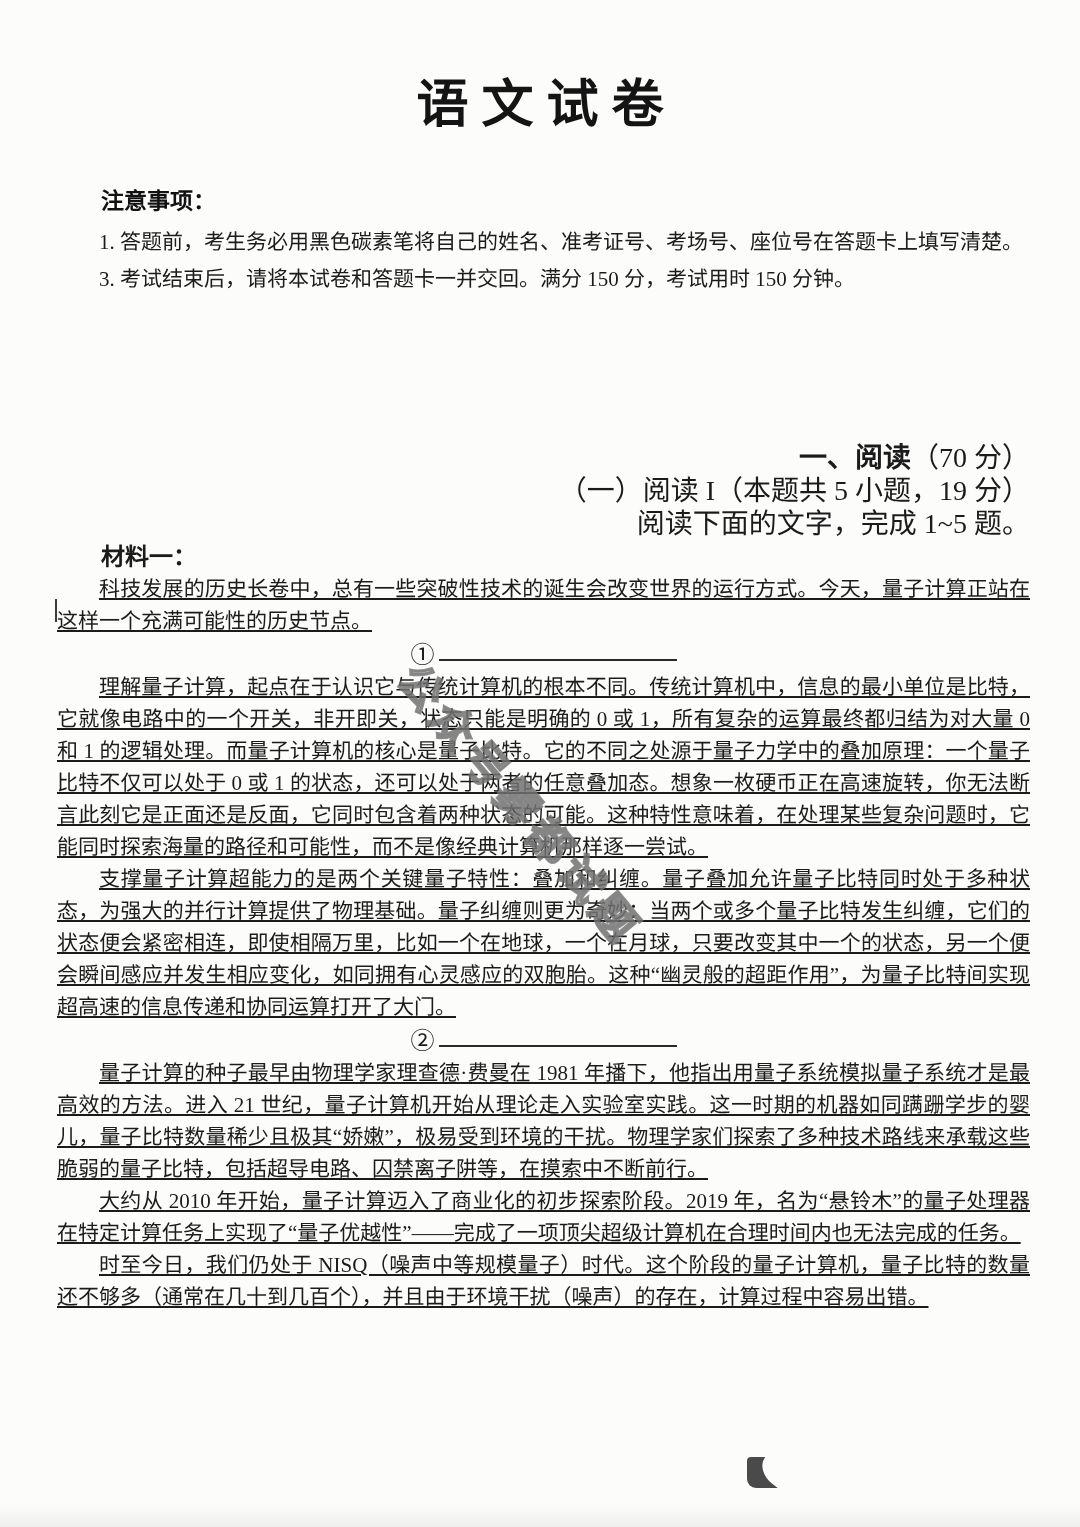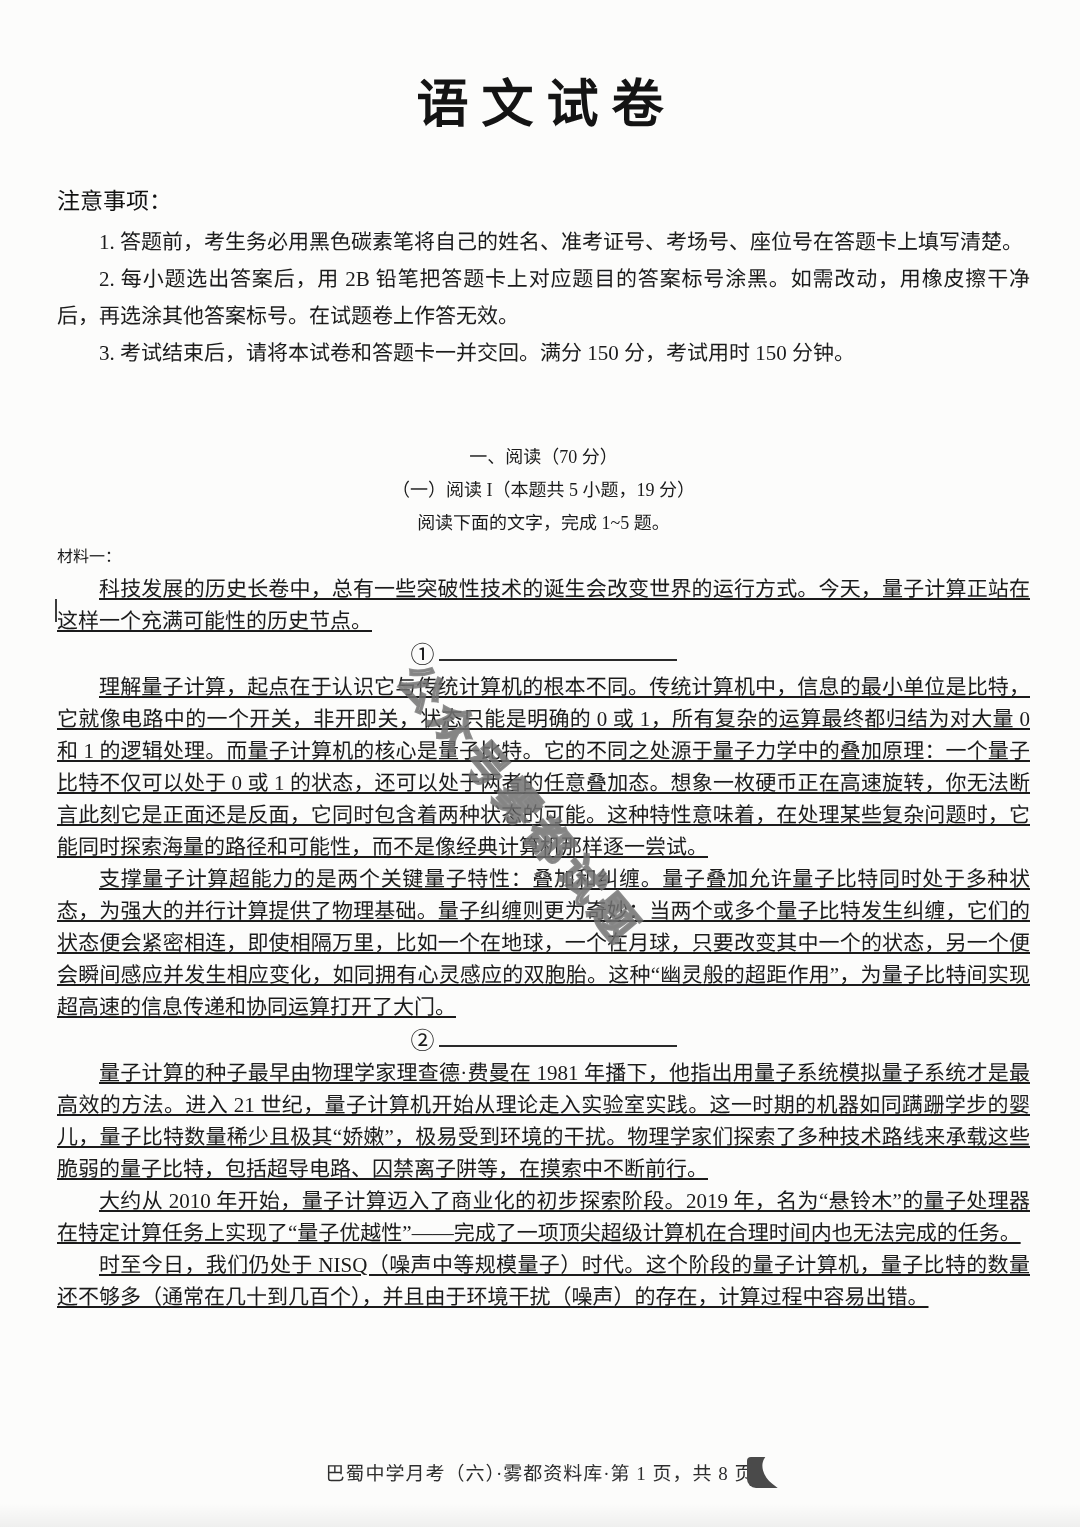--- a/index.html
+++ b/index.html
@@ -31,21 +31,22 @@
     width: 100%;
     text-align: center;
     font-size: 52px;
     font-weight: 700;
     color: #141414;
     white-space: pre;
   }
 
   .hei {
     font-family: "Liberation Sans", "DejaVu Sans", sans-serif;
-    font-weight: 400;
+    font-weight: 700;
+    margin-left: 44px;
   }
 
   .content {
     position: absolute;
     left: 57px;
     width: 973px;
   }
 
   .notice { top: 186px; }
   .notice-heading {
@@ -56,32 +57,32 @@
   }
   .notice p {
     font-size: 21px;
     line-height: 37px;
     text-align: justify;
     text-indent: 2em;
   }
 
   .reading { top: 441px; }
   .head-line {
-    font-size: 18px;
+    font-size: 28px;
     line-height: 33px;
-    text-align: center;
+    text-align: right;
   }
   .reading p.body-para {
     font-size: 21px;
     line-height: 32px;
     text-align: justify;
     text-indent: 2em;
     text-decoration: underline;
   }
-  .material-label { font-size: 16px; line-height: 33px; }
+  .material-label { font-size: 24px; line-height: 33px; }
 
   .blank-line {
     text-align: center;
     font-size: 24px;
     line-height: 30px;
     height: 32px;
     margin: 1px 0;
   }
   .blank-num { vertical-align: -2px; }
   .blank-underline {
@@ -150,21 +151,20 @@
 </head>
 <body>
 
 <div class="page">
 
   <h1 class="exam-title">语 文 试 卷</h1>
 
   <section class="content notice">
     <div class="notice-heading hei">注意事项：</div>
     <p>1. 答题前，考生务必用黑色碳素笔将自己的姓名、准考证号、考场号、座位号在答题卡上填写清楚。</p>
-    <p>2. 每小题选出答案后，用 2B 铅笔把答题卡上对应题目的答案标号涂黑。如需改动，用橡皮擦干净后，再选涂其他答案标号。在试题卷上作答无效。</p>
     <p>3. 考试结束后，请将本试卷和答题卡一并交回。满分 150 分，考试用时 150 分钟。</p>
   </section>
 
   <section class="content reading">
     <div class="head-line"><span class="hei">一、阅读</span><span>（70 分）</span></div>
     <div class="head-line">（一）阅读 I（本题共 5 小题，19 分）</div>
     <div class="head-line">阅读下面的文字，完成 1~5 题。</div>
     <div class="material-label hei">材料一：</div>
 
     <p class="body-para">科技发展的历史长卷中，总有一些突破性技术的诞生会改变世界的运行方式。今天，量子计算正站在这样一个充满可能性的历史节点。</p>
@@ -180,19 +180,18 @@
       <span class="blank-num">②</span><span class="blank-underline"></span>
     </div>
 
     <p class="body-para">量子计算的种子最早由物理学家理查德·费曼在 1981 年播下，他指出用量子系统模拟量子系统才是最高效的方法。进入 21 世纪，量子计算机开始从理论走入实验室实践。这一时期的机器如同蹒跚学步的婴儿，量子比特数量稀少且极其“娇嫩”，极易受到环境的干扰。物理学家们探索了多种技术路线来承载这些脆弱的量子比特，包括超导电路、囚禁离子阱等，在摸索中不断前行。</p>
     <p class="body-para">大约从 2010 年开始，量子计算迈入了商业化的初步探索阶段。2019 年，名为“悬铃木”的量子处理器在特定计算任务上实现了“量子优越性”——完成了一项顶尖超级计算机在合理时间内也无法完成的任务。</p>
     <p class="body-para">时至今日，我们仍处于 NISQ（噪声中等规模量子）时代。这个阶段的量子计算机，量子比特的数量还不够多（通常在几十到几百个），并且由于环境干扰（噪声）的存在，计算过程中容易出错。</p>
   </section>
 
   <div class="watermark">公众号雾都试题</div>
 
-  <footer class="page-footer">巴蜀中学月考（六）·雾都资料库·第 1 页，共 8 页</footer>
 
   <div class="artifact-tick"></div>
   <div class="artifact-blob"></div>
   <div class="artifact-swoosh"></div>
 
 </div>
 
 </body></html>

